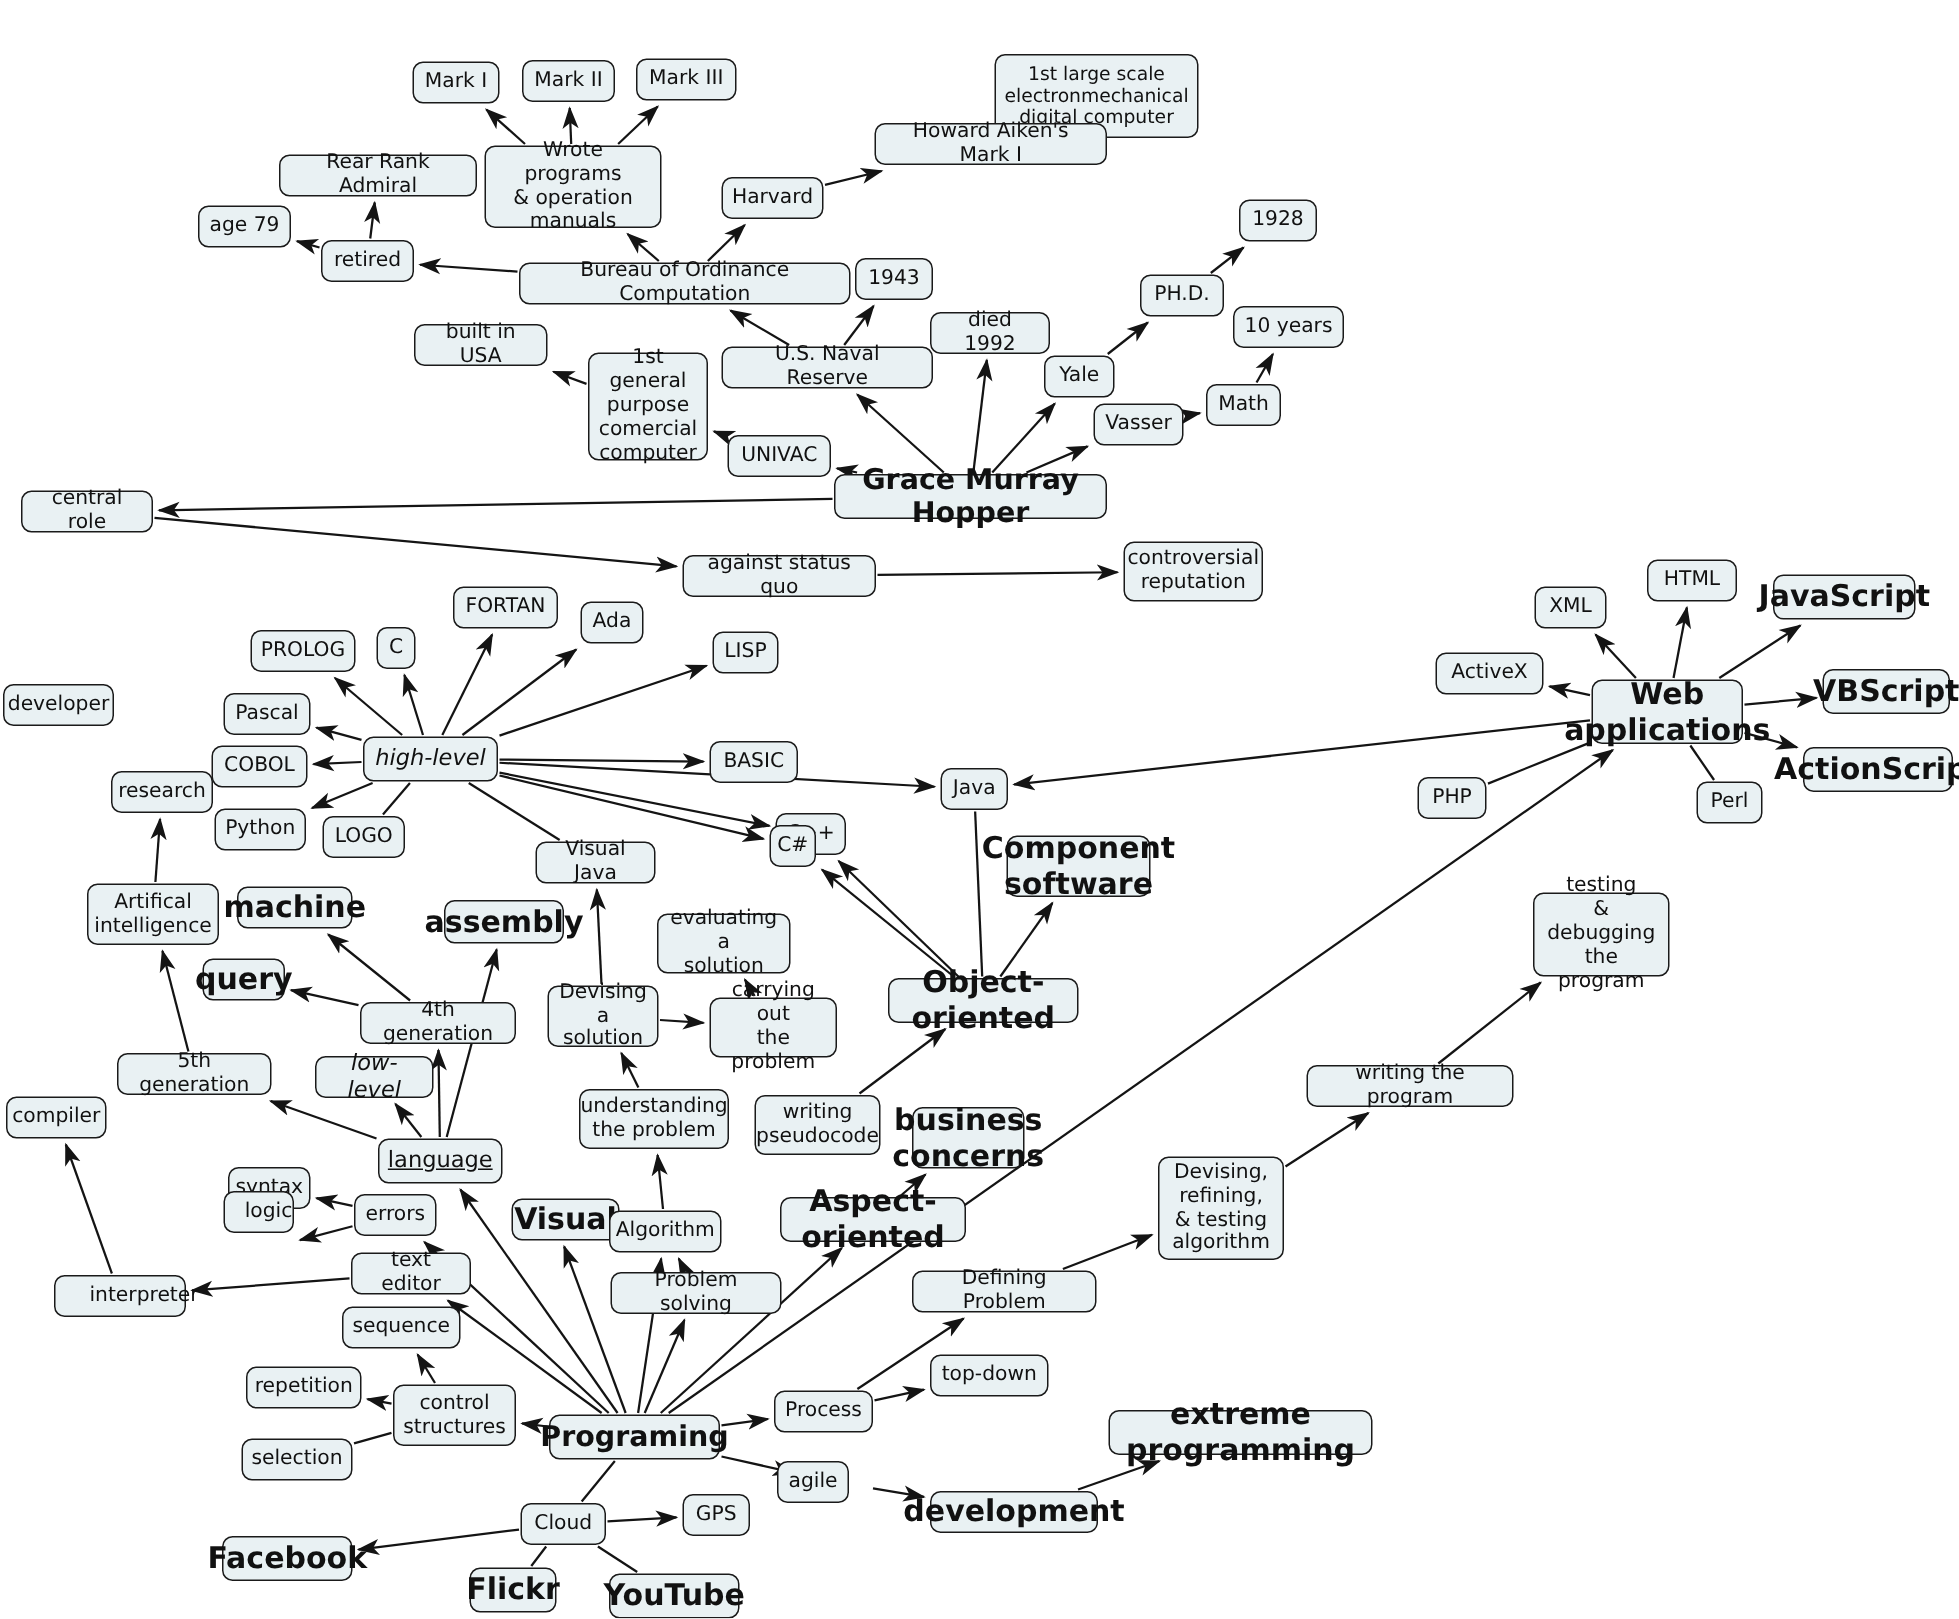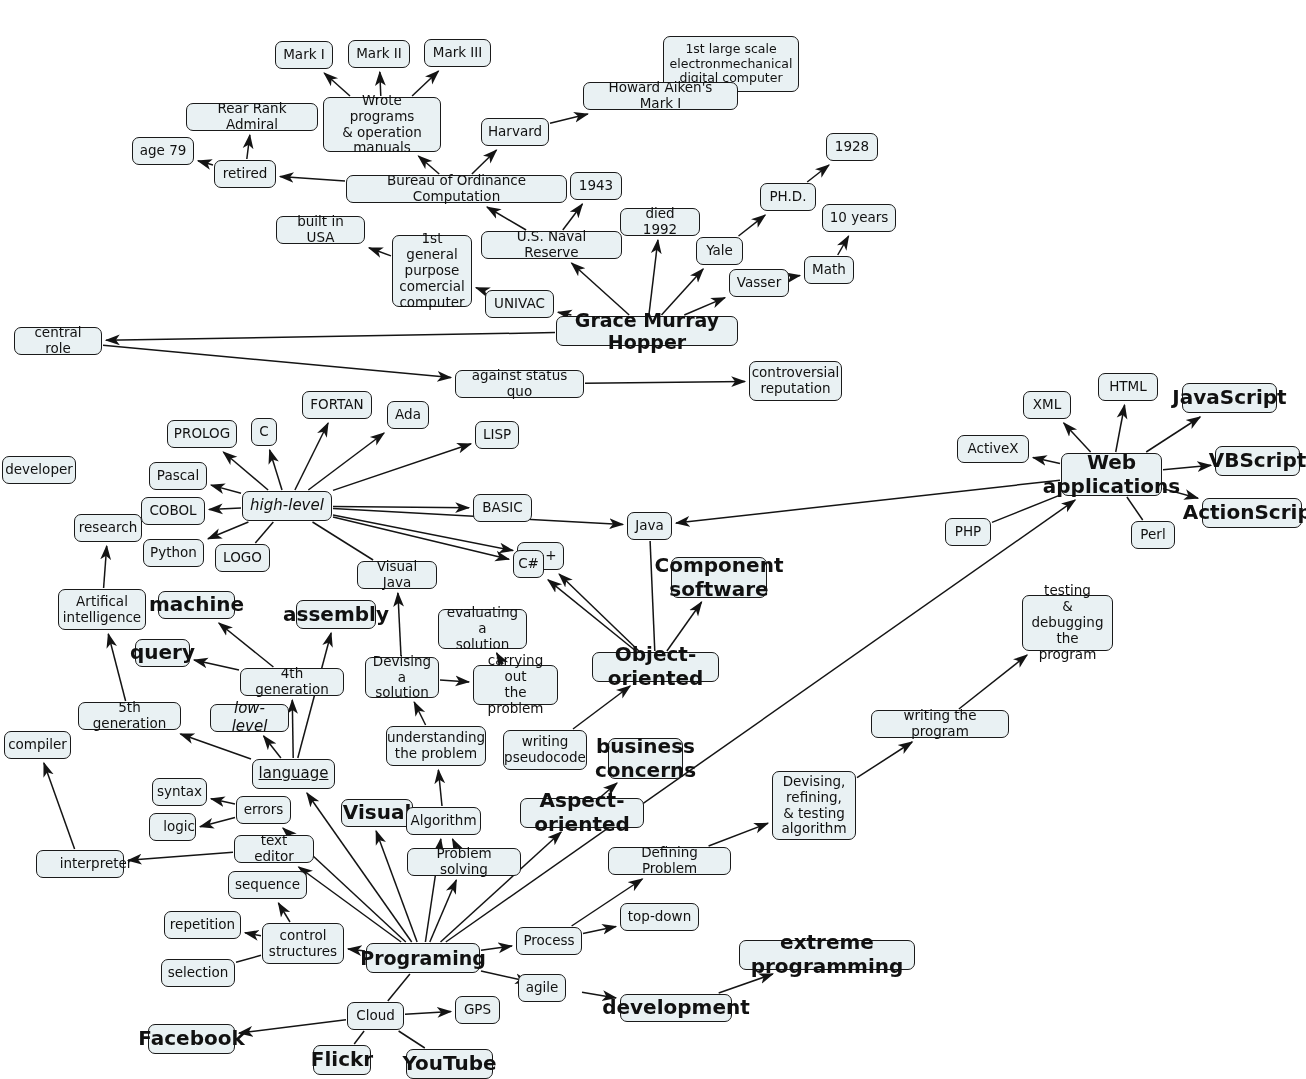--- a/index.html
+++ b/index.html
@@ -237,21 +237,21 @@
       <div class="node underline" style="left: 252px; top: 759px; width: 83px; height: 30px;"><span>language</span></div>
       <div class="node" style="left: 772px; top: 771px; width: 84px; height: 69px;"><span>Devising,
 refining,
 &amp; testing
 algorithm</span></div>
       <div class="node" style="left: 152px; top: 778px; width: 55px; height: 28px;"><span>syntax</span></div>
       <div class="node" style="left: 236px; top: 796px; width: 55px; height: 28px;"><span>errors</span></div>
       <div class="node big" style="left: 341px; top: 799px; width: 72px; height: 28px;"><span>Visual</span></div>
       <div class="node" style="left: 406px; top: 807px; width: 75px; height: 28px;"><span>Algorithm</span></div>
       <div class="node big" style="left: 520px; top: 798px; width: 124px; height: 30px;"><span>Aspect-oriented</span></div>
-      <div class="node" style="left: 149px; top: 813px; width: 47px; height: 28px; padding-left: 19px;"><span>logic</span></div>
+      <div class="node" style="left: 149px; top: 794px; width: 47px; height: 28px; padding-left: 19px;"><span>logic</span></div>
       <div class="node" style="left: 234px; top: 835px; width: 80px; height: 28px;"><span>text editor</span></div>
       <div class="node" style="left: 608px; top: 847px; width: 123px; height: 28px;"><span>Defining Problem</span></div>
       <div class="node" style="left: 36px; top: 850px; width: 88px; height: 28px; padding-left: 38px;"><span>interpreter</span></div>
       <div class="node" style="left: 407px; top: 848px; width: 114px; height: 28px;"><span>Problem solving</span></div>
       <div class="node" style="left: 228px; top: 871px; width: 79px; height: 28px;"><span>sequence</span></div>
       <div class="node" style="left: 164px; top: 911px; width: 77px; height: 28px;"><span>repetition</span></div>
       <div class="node" style="left: 620px; top: 903px; width: 79px; height: 28px;"><span>top-down</span></div>
       <div class="node" style="left: 262px; top: 923px; width: 82px; height: 41px;"><span>control
 structures</span></div>
       <div class="node big" style="left: 739px; top: 940px; width: 176px; height: 30px;"><span>extreme programming</span></div>

